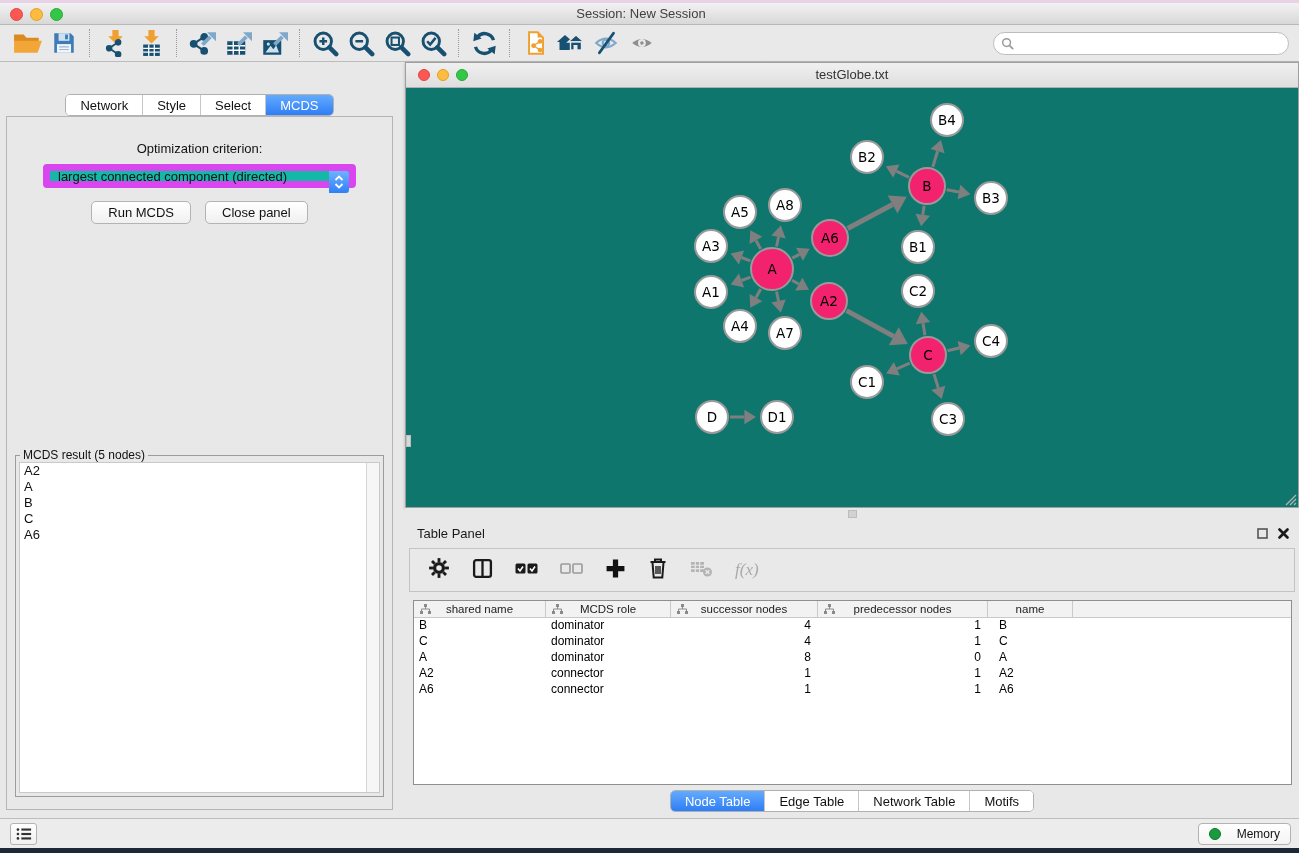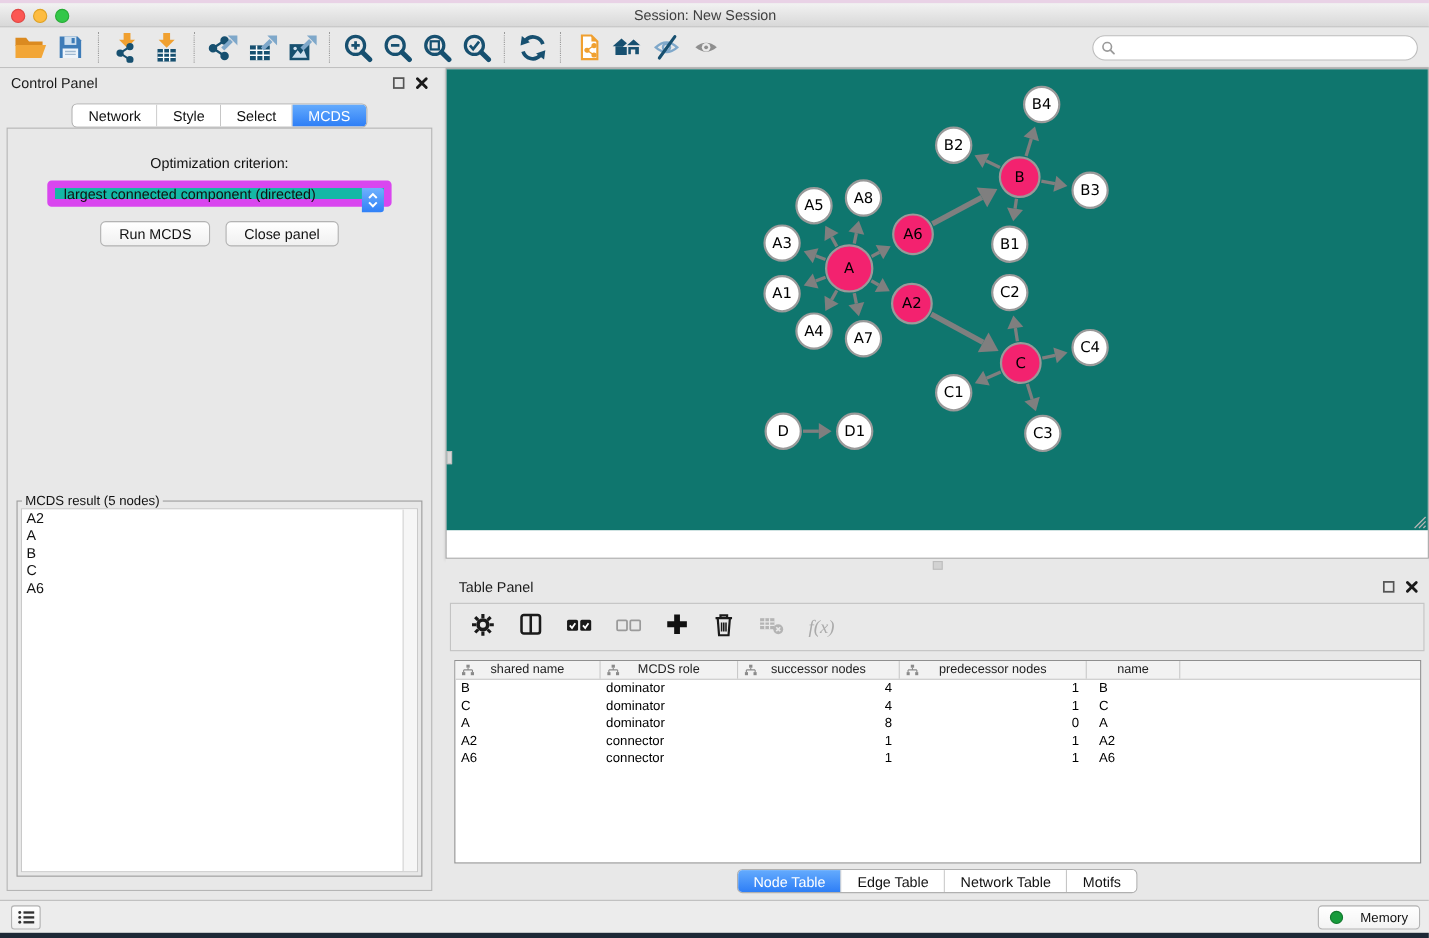--- a/index.html
+++ b/index.html
@@ -296,31 +296,20 @@
       <div class="searchbox">
       <svg width="13" height="13" viewBox="0 0 14 14">
         <circle cx="6" cy="6" r="4.2" fill="none" stroke="#9a9a9a" stroke-width="1.6"></circle>
         <path d="M9.2 9.2 L12.6 12.6" stroke="#9a9a9a" stroke-width="1.8" stroke-linecap="round"></path>
       </svg>
       <input placeholder="" style="">
     </div>
   </div>
 
   <div class="control-panel">
-    <div class="panel-header">
-      <span>Control Panel</span>
-      <span class="ph-icons">
-        <svg width="11" height="11" viewBox="0 0 11 11">
-          <rect x="1" y="1" width="9" height="9" fill="none" stroke="#555" stroke-width="1.6"></rect>
-          </svg>
-        <svg width="11" height="11" viewBox="0 0 11 11">
-          <path d="M1.5 1.5 L9.5 9.5 M9.5 1.5 L1.5 9.5" stroke="#1a1a1a" stroke-width="2.6" stroke-linecap="round"></path>
-          </svg>
-      </span>
-    </div>
     <div class="cp-tabs">
       <div class="seg" id="cp-seg">
           <div class="seg-item">Network</div>
           <div class="seg-item">Style</div>
           <div class="seg-item">Select</div>
           <div class="seg-item active">MCDS</div>
         </div>
     </div>
     <div class="cp-body">
       <div class="opt-label">Optimization criterion:</div>
@@ -349,20 +338,28 @@
             <div class="result-item">C</div>
             <div class="result-item">A6</div>
           </div>
       </div>
     </div>
   </div>
 
   <div class="v-split"></div>
 
   <div class="net-window">
+    <div class="net-titlebar">
+      <div class="lights">
+        <div class="light red"></div>
+        <div class="light yellow"></div>
+        <div class="light green"></div>
+      </div>
+      <div class="net-title">testGlobe.txt</div>
+    </div>
     <div class="net-canvas">
       <svg class="graph" id="graph-svg" width="892" height="419" viewBox="0 0 892 419">
           <line x1="354.7407005957243" y1="160.94437293613393" x2="349.95883306866904" y2="152.4266714035667" stroke="#7f7f7f" stroke-width="3"></line>
           <polygon points="344.2802298908604,142.3116594930951 356.36791389125233,148.82859094176555 343.54975224608575,156.02475186536785" fill="#7f7f7f"></polygon>
           <line x1="370.5783782586724" y1="158.46029164961277" x2="372.51064646814257" y2="148.94758661837494" stroke="#7f7f7f" stroke-width="3"></line>
           <polygon points="374.8197415899078,137.57973371122313 379.71355326707067,150.41067706190722 365.30773966921447,147.48449617484266" fill="#7f7f7f"></polygon>
           <line x1="344.4789624129428" y1="172.88551041799482" x2="335.50373153643767" y2="169.50140697275515" stroke="#7f7f7f" stroke-width="3"></line>
           <polygon points="324.64964301426966,165.4088817922656 338.09684016373063,162.6240319177608 332.9106229091447,176.3787820277495" fill="#7f7f7f"></polygon>
           <line x1="344.4789624129428" y1="189.11448958200518" x2="335.50373153643767" y2="192.49859302724485" stroke="#7f7f7f" stroke-width="3"></line>
           <polygon points="324.64964301426966,196.5911182077344 332.9106229091447,185.6212179722505 338.09684016373063,199.3759680822392" fill="#7f7f7f"></polygon>

